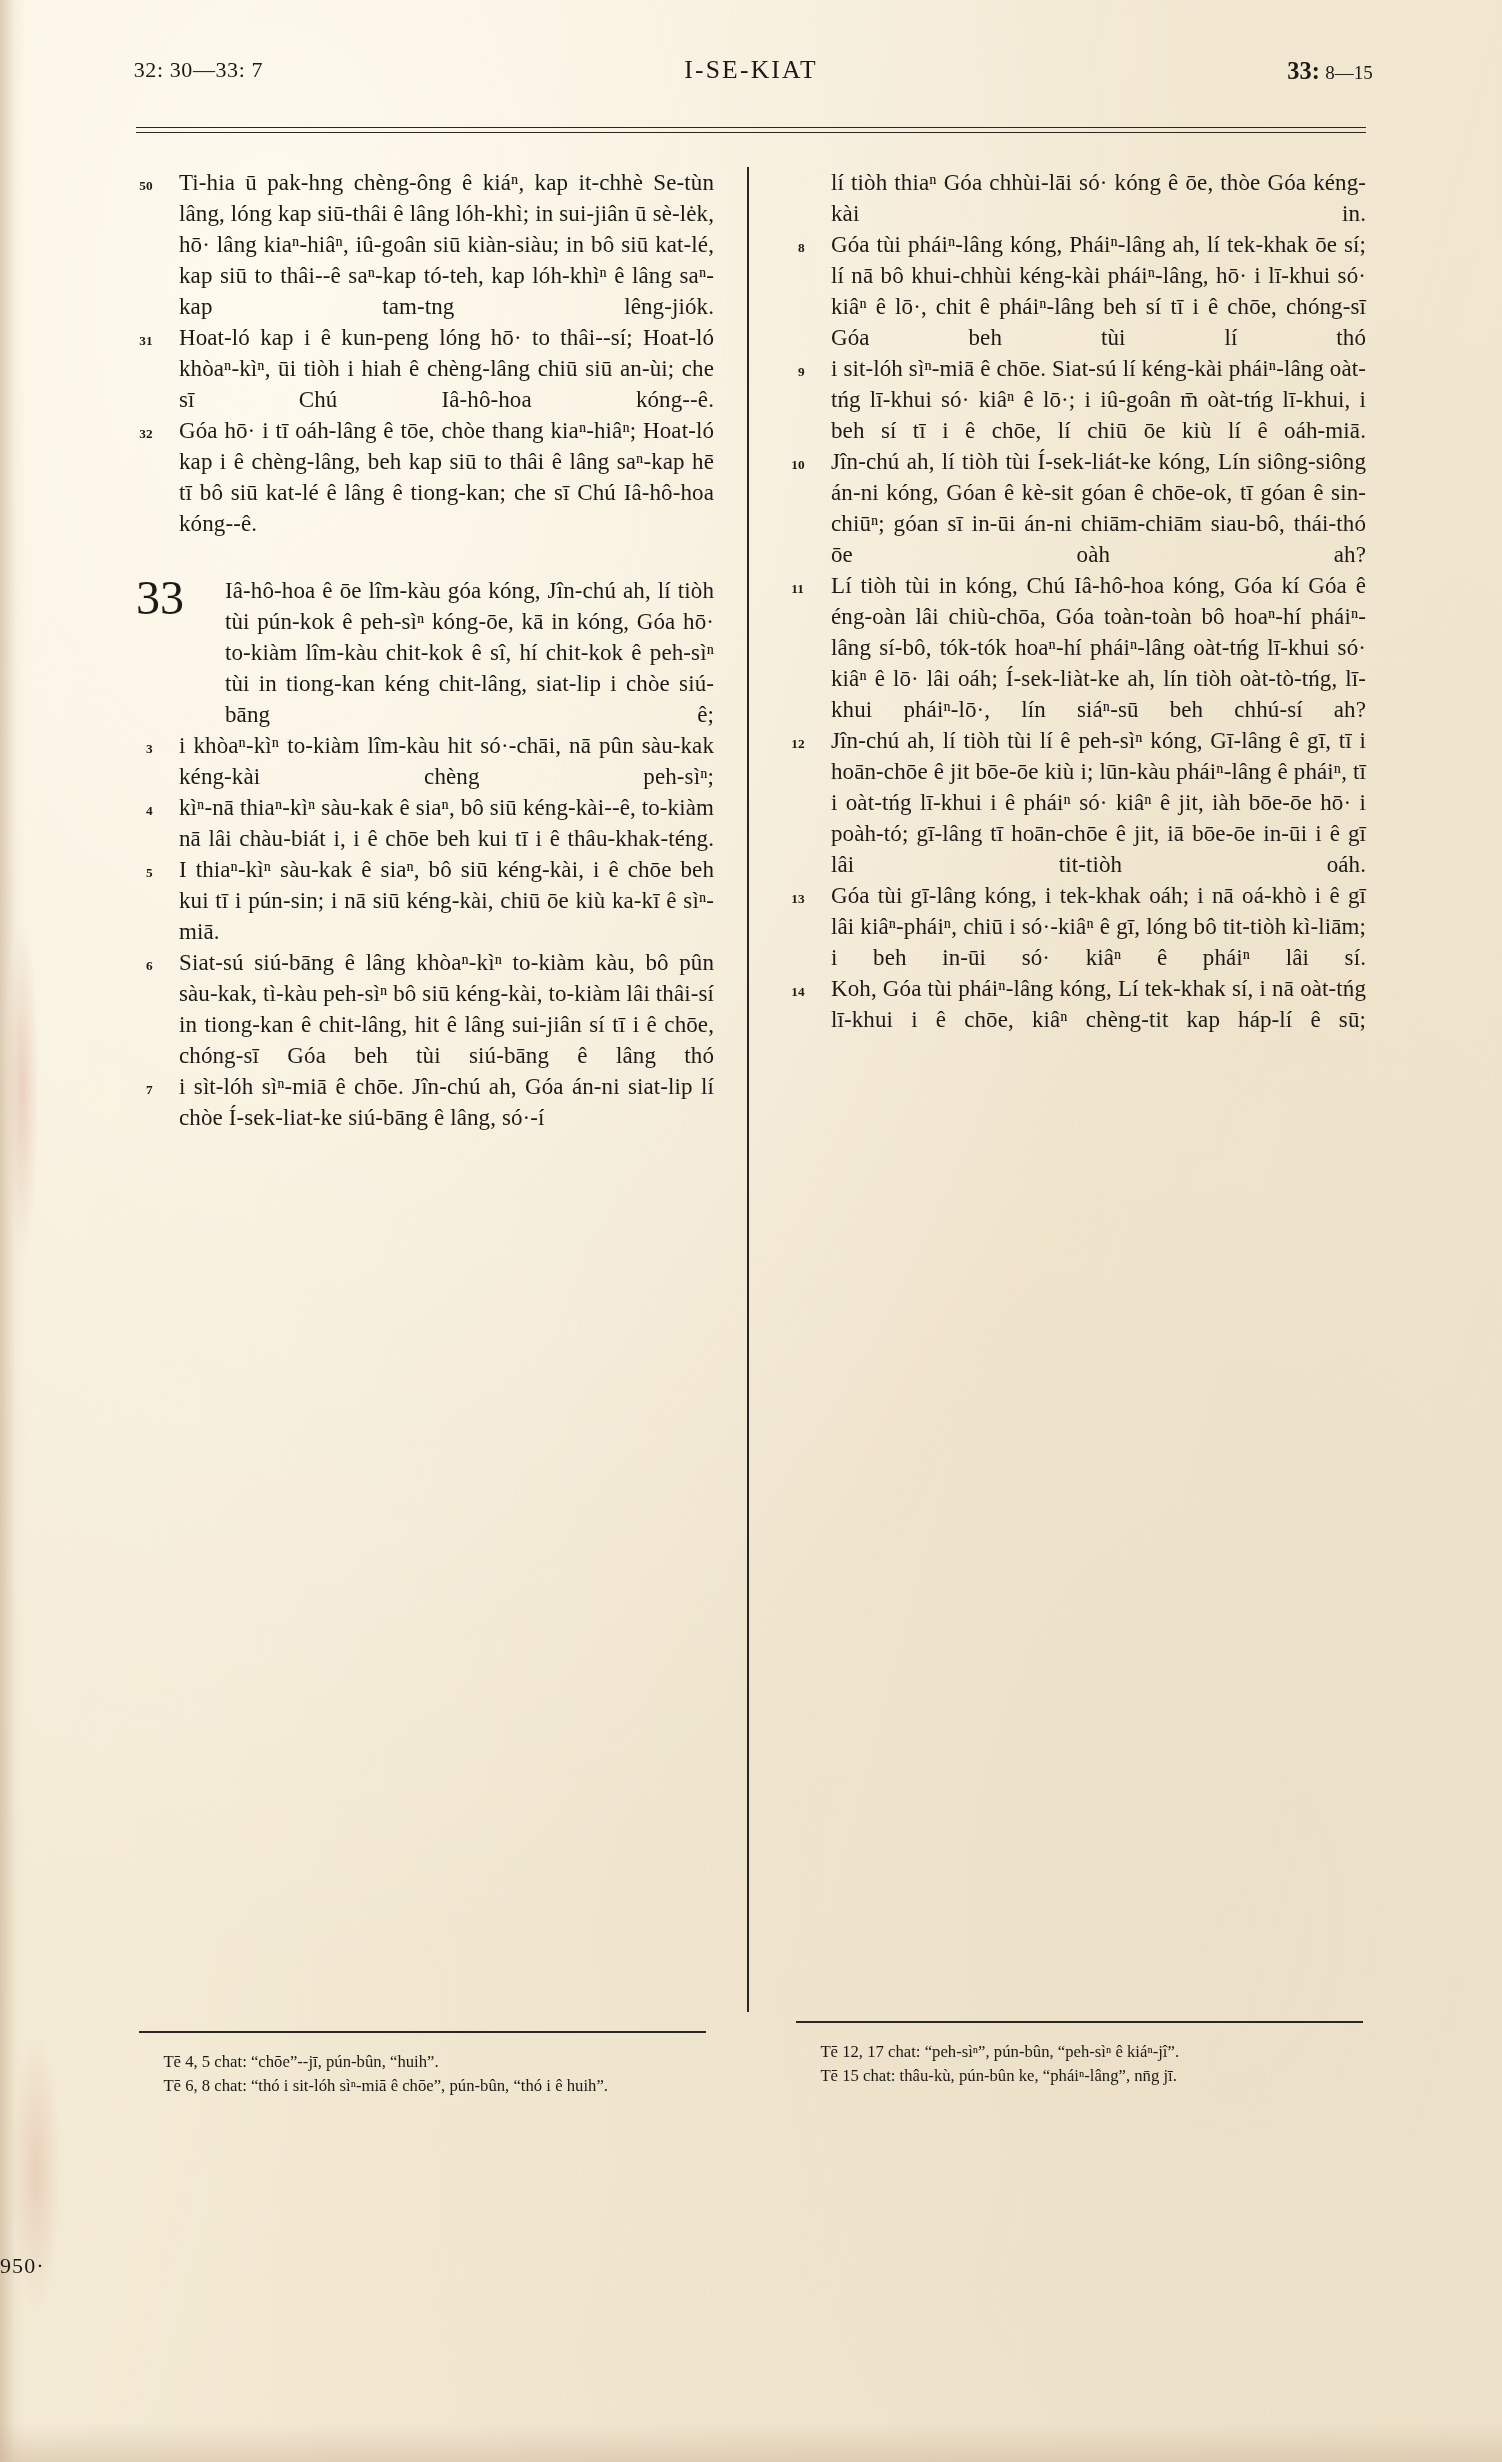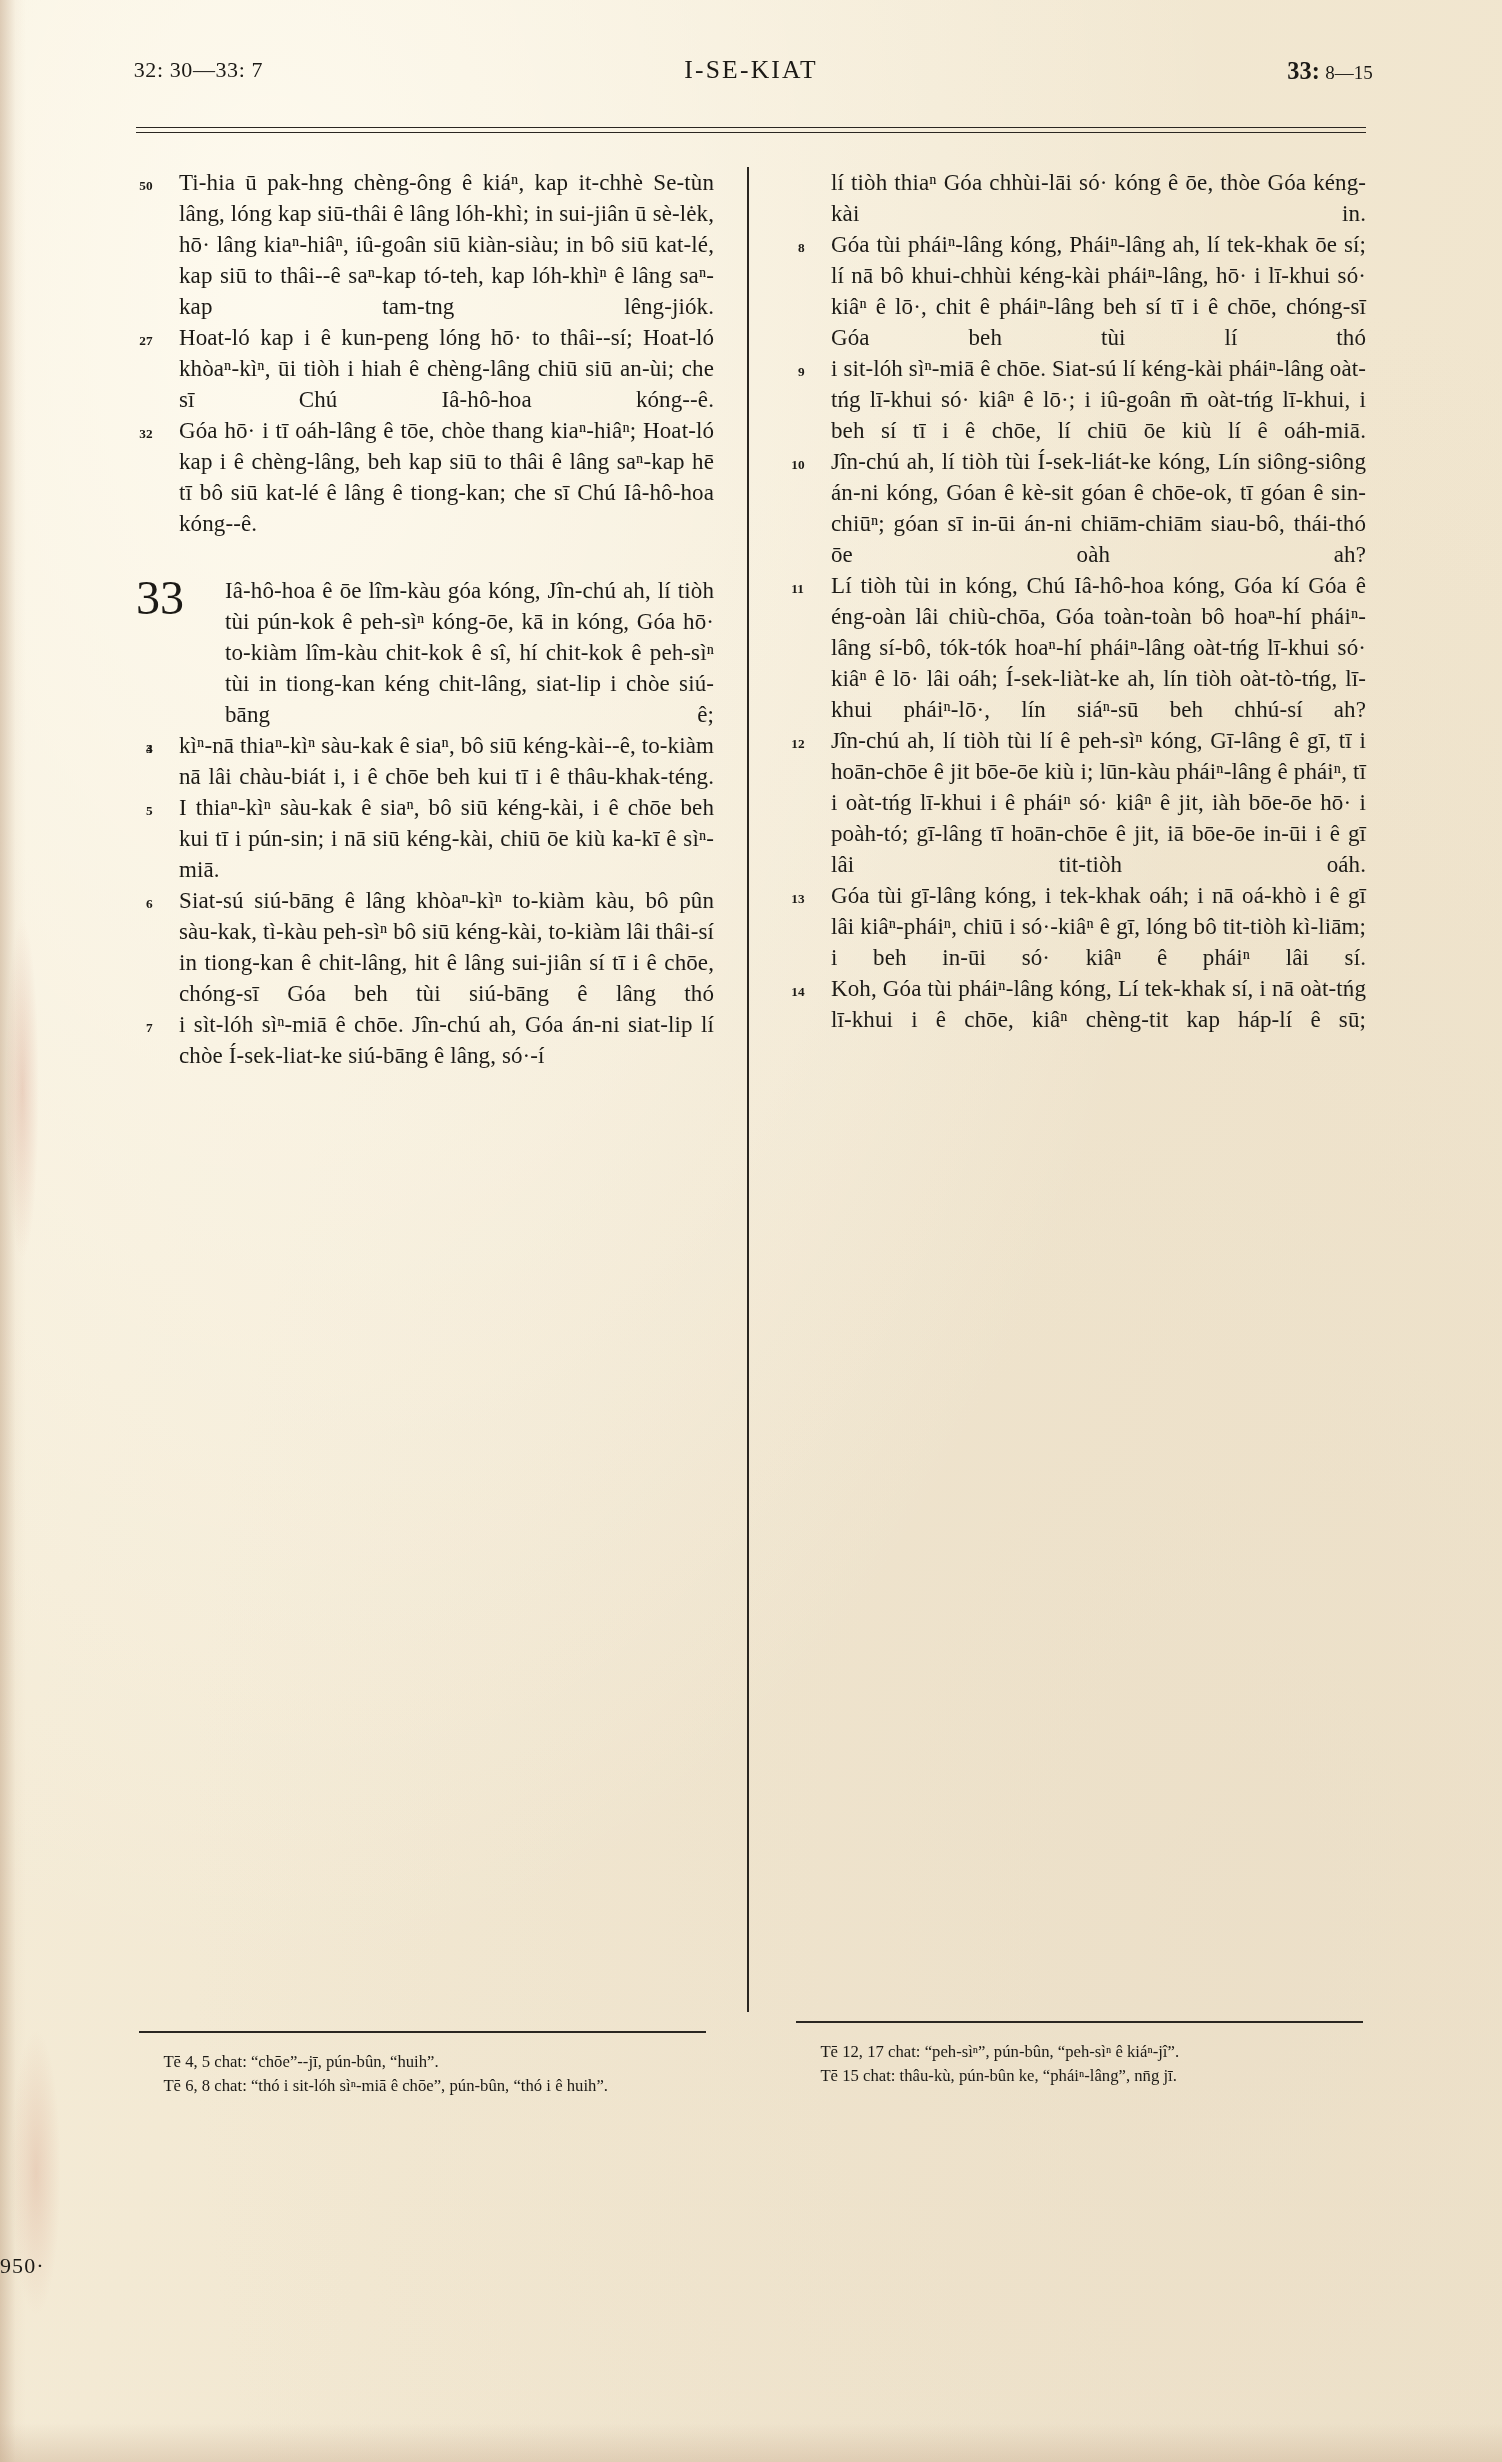--- a/index.html
+++ b/index.html
@@ -207,33 +207,34 @@
 
   <div class="cols">
     <div class="col-divider"></div>
 
     <div class="col col-left">
       <div class="blk">
         <span class="vnum w2">50</span>
         <span>Ti-hia ū pak-hng chèng-ông ê kiáⁿ, kap it-chhè Se-tùn lâng, lóng kap siū-thâi ê lâng lóh-khì; in sui-jiân ū sè-lėk, hō· lâng kiaⁿ-hiâⁿ, iû-goân siū kiàn-siàu; in bô siū kat-lé, kap siū to thâi--ê saⁿ-kap tó-teh, kap lóh-khìⁿ ê lâng saⁿ-kap tam-tng lêng-jiók.</span>
       </div>
       <div class="blk">
-        <span class="vnum w2">27</span>
+        <span class="vnum w2">31</span>
         <span>Hoat-ló kap i ê kun-peng lóng hō· to thâi--sí; Hoat-ló khòaⁿ-kìⁿ, ūi tiòh i hiah ê chèng-lâng chiū siū an-ùi; che sī Chú Iâ-hô-hoa kóng--ê.</span>
       </div>
       <div class="blk">
         <span class="vnum w2">32</span>
         <span>Góa hō· i tī oáh-lâng ê tōe, chòe thang kiaⁿ-hiâⁿ; Hoat-ló kap i ê chèng-lâng, beh kap siū to thâi ê lâng saⁿ-kap hē tī bô siū kat-lé ê lâng ê tiong-kan; che sī Chú Iâ-hô-hoa kóng--ê.</span>
       </div>
       <div class="blk chapstart">
         <span class="chapnum">33</span>
         <span>Iâ-hô-hoa ê ōe lîm-kàu góa kóng, Jîn-chú ah, lí tiòh tùi pún-kok ê peh-sìⁿ kóng-ōe, kā in kóng, Góa hō· to-kiàm lîm-kàu chit-kok ê sî, hí chit-kok ê peh-sìⁿ tùi in tiong-kan kéng chit-lâng, siat-lip i chòe siú-bāng ê;</span>
       </div>
       <div class="blk">
         <span class="vnum">3</span>
+        <span>i khòaⁿ-kìⁿ to-kiàm lîm-kàu hit só·-chāi, nā pûn sàu-kak kéng-kài chèng peh-sìⁿ;</span>
       </div>
       <div class="blk">
         <span class="vnum">4</span>
         <span>kìⁿ-nā thiaⁿ-kìⁿ sàu-kak ê siaⁿ, bô siū kéng-kài--ê, to-kiàm nā lâi chàu-biát i, i ê chōe beh kui tī i ê thâu-khak-téng.</span>
       </div>
       <div class="blk">
         <span class="vnum">5</span>
         <span>I thiaⁿ-kìⁿ sàu-kak ê siaⁿ, bô siū kéng-kài, i ê chōe beh kui tī i pún-sin; i nā siū kéng-kài, chiū ōe kiù ka-kī ê sìⁿ-miā.</span>
       </div>
       <div class="blk">

